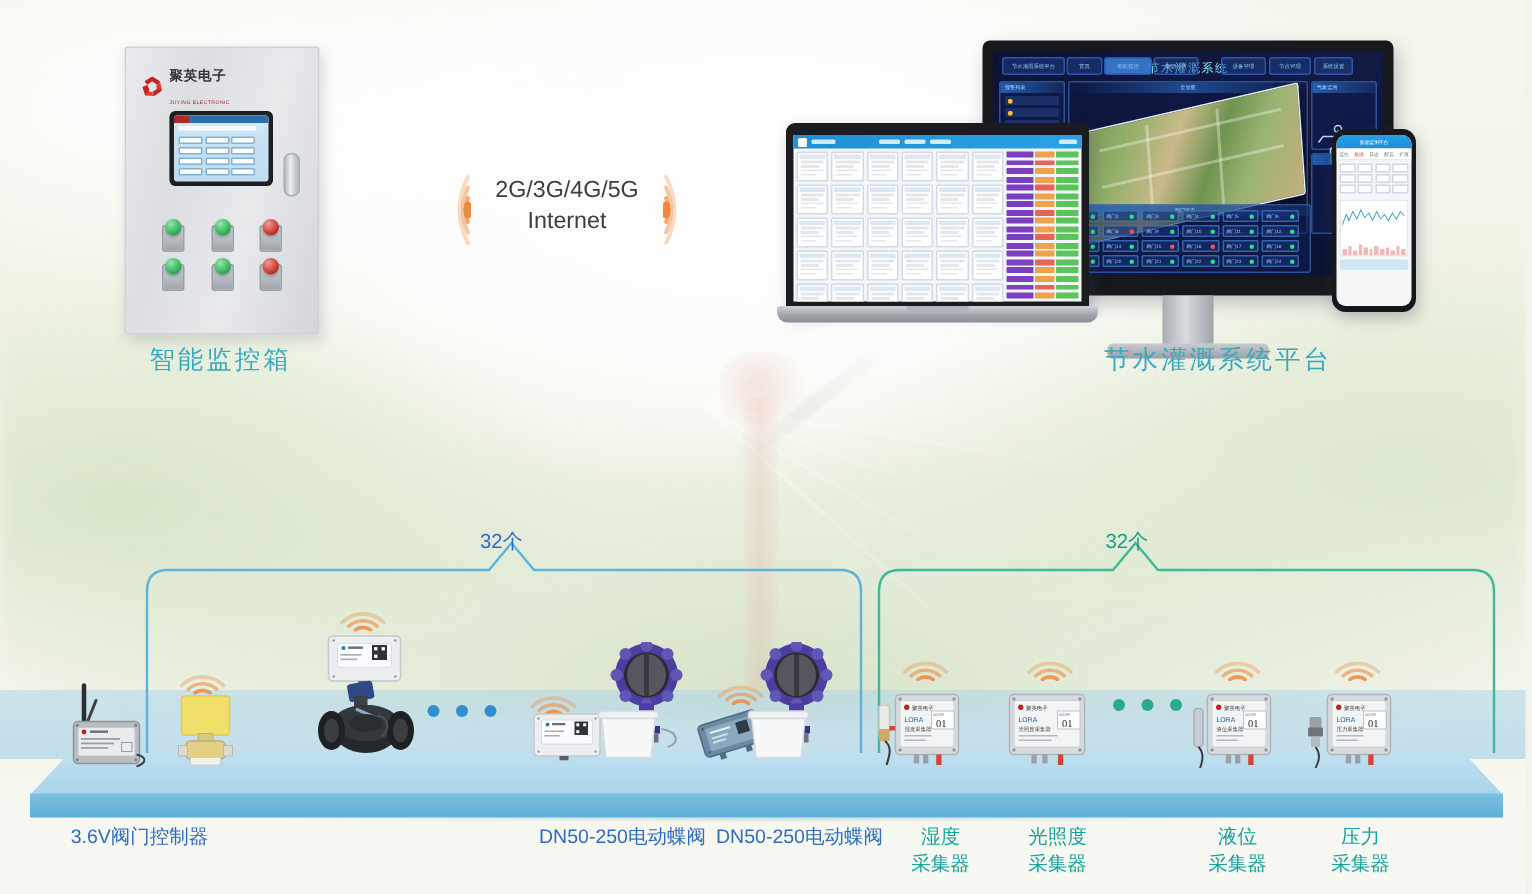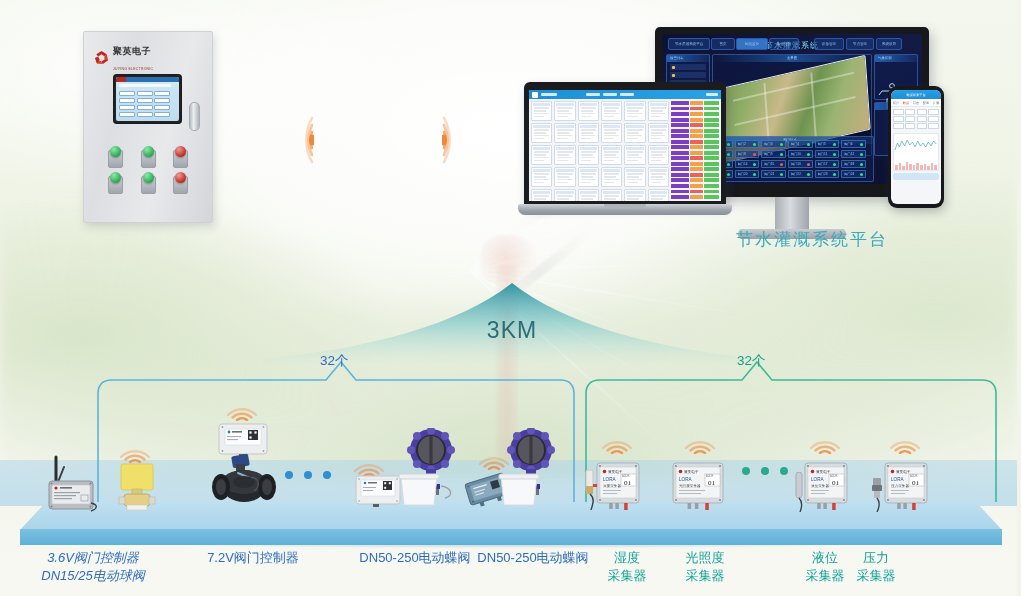--- a/index.html
+++ b/index.html
@@ -261,31 +261,36 @@
       <span class="ibtn green"></span>
       <span class="ibtn green"></span>
       <span class="ibtn red"></span>
     </div>
     <div class="btnrow r2">
       <span class="ibtn green"></span>
       <span class="ibtn green"></span>
       <span class="ibtn red"></span>
     </div>
   </div>
+  <div class="cabinet-caption">智能监控箱</div>
 
   <div class="netblock">
     <div class="waves l">
       <svg viewBox="0 0 52 56" width="52" height="56">
         <g fill="none" stroke="#f0883a" stroke-width="2.6" stroke-linecap="round">
           <path d="M50 6 A 46 46 0 0 0 50 50" opacity=".30"></path>
           <path d="M50 13 A 35 35 0 0 0 50 43" opacity=".48"></path>
           <path d="M50 20 A 23 23 0 0 0 50 36" opacity=".70"></path>
         </g>
         <path d="M50 25 A 9 9 0 0 0 50 31" fill="none" stroke="#f0883a" stroke-width="5" stroke-linecap="round"></path>
       </svg>
+    </div>
+    <div class="txt">
+      <span>2G/3G/4G/5G</span><br>
+      <span>Internet</span>
     </div>
     <div class="waves r">
       <svg viewBox="0 0 52 56" width="52" height="56">
         <g fill="none" stroke="#f0883a" stroke-width="2.6" stroke-linecap="round">
           <path d="M2 6 A 46 46 0 0 1 2 50" opacity=".30"></path>
           <path d="M2 13 A 35 35 0 0 1 2 43" opacity=".48"></path>
           <path d="M2 20 A 23 23 0 0 1 2 36" opacity=".70"></path>
         </g>
         <path d="M2 25 A 9 9 0 0 1 2 31" fill="none" stroke="#f0883a" stroke-width="5" stroke-linecap="round"></path>
       </svg>
@@ -808,33 +813,20 @@
             <i style="height:80%"></i>
             <i style="height:62%"></i>
         </div>
       </div>
       <div class="ph-btn"></div>
     </div>
   </div>
 
   <div class="platform-caption">节水灌溉系统平台</div>
 
-  <div class="cone">
-    <svg viewBox="0 0 500 82" width="500" height="82">
-      <defs>
-        <linearGradient id="cg" x1="0" y1="0" x2="0" y2="1">
-          <stop offset="0%" stop-color="#2a8f9e" stop-opacity=".95"></stop>
-          <stop offset="55%" stop-color="#63bfc6" stop-opacity=".45"></stop>
-          <stop offset="100%" stop-color="#a8dcd9" stop-opacity="0"></stop>
-        </linearGradient>
-      </defs>
-      <path d="M250 0 C 300 40 390 66 500 76 L500 82 L0 82 L0 76 C110 66 200 40 250 0 Z" fill="url(#cg)"></path>
-    </svg>
-    <div class="km-label">3KM</div>
-  </div>
 
   <div class="brackets">
     <svg viewBox="0 0 1021 150" width="1021" height="150">
       <path d="M98 150 L98 42 Q98 28 112 28 L326 28 L341 10 L356 28 L560 28 Q574 28 574 42 L574 150" fill="none" stroke="#5ab4de" stroke-width="1.6"></path>
       <path d="M586 150 L586 42 Q586 28 600 28 L742 28 L757 10 L772 28 L982 28 Q996 28 996 42 L996 150" fill="none" stroke="#3cb99b" stroke-width="1.6"></path>
     </svg>
   </div>
   <div class="cnt blue" style="left:320px;top:352px;">32个</div>
   <div class="cnt teal" style="left:737px;top:352px;">32个</div>
 
@@ -1200,44 +1192,42 @@
   <div class="dev" style="left:869px;top:478px;width:16px;height:34px;">
     <svg viewBox="0 0 16 34" width="16" height="34">
       <rect x="4" y="0" width="8" height="8" rx="1" fill="#9aa0a6"></rect>
       <rect x="3" y="7" width="10" height="6" rx="1" fill="#6e747a"></rect>
       <rect x="5" y="13" width="6" height="7" fill="#b6babf"></rect>
       <path d="M8 20 C12 25 10 30 8 34" fill="none" stroke="#3a3d42" stroke-width="1.3"></path>
     </svg>
   </div>
 
   <div class="captions" id="caps">
-      <div class="cap blue" style="left: 18px; width: 150px; top: 4px; font-style: italic;">
+      <div class="cap blue" style="left: 18px; width: 150px; top: 4px;">
         <div>3.6V阀门控制器</div>
-        <div>DN15/25电动球阀</div>
       </div>
       <div class="cap blue" style="left: 178px; width: 150px; top: 4px;">
-        <div>7.2V阀门控制器</div>
       </div>
       <div class="cap blue" style="left: 340px; width: 150px; top: 4px;">
         <div>DN50-250电动蝶阀</div>
       </div>
       <div class="cap blue" style="left: 458px; width: 150px; top: 4px;">
         <div>DN50-250电动蝶阀</div>
       </div>
       <div class="cap teal" style="left: 592px; width: 70px; top: 4px;">
         <div>湿度</div>
         <div>采集器</div>
       </div>
       <div class="cap teal" style="left: 670px; width: 70px; top: 4px;">
         <div>光照度</div>
         <div>采集器</div>
       </div>
       <div class="cap teal" style="left: 790px; width: 70px; top: 4px;">
         <div>液位</div>
         <div>采集器</div>
       </div>
-      <div class="cap teal" style="left: 841px; width: 70px; top: 4px;">
+      <div class="cap teal" style="left: 872px; width: 70px; top: 4px;">
         <div>压力</div>
         <div>采集器</div>
       </div>
     </div>
 
 </div>
 
 </body></html>

